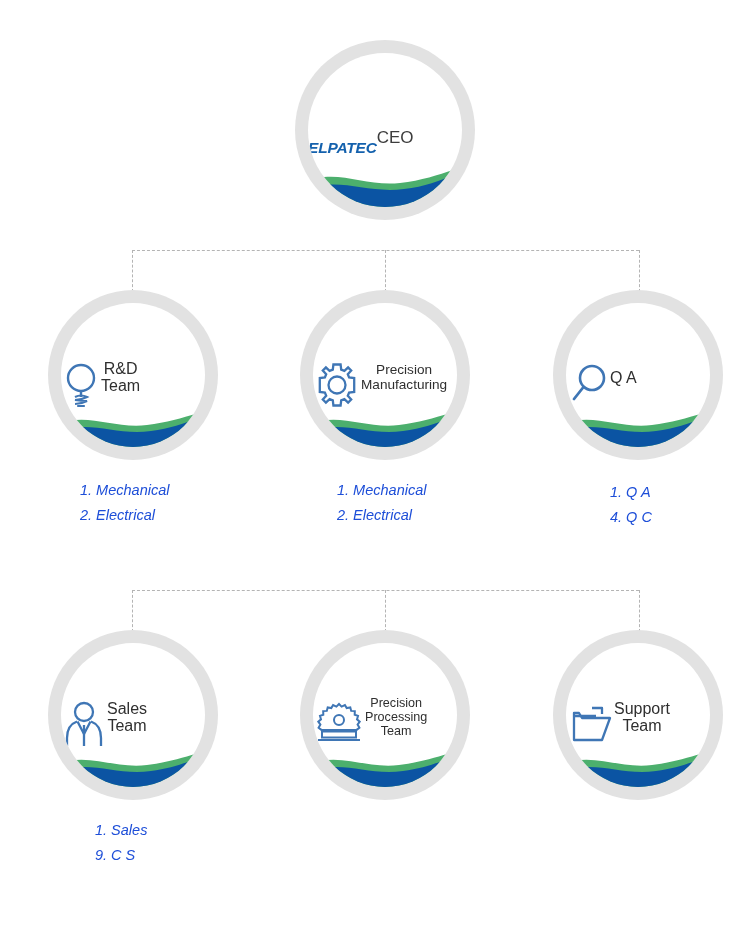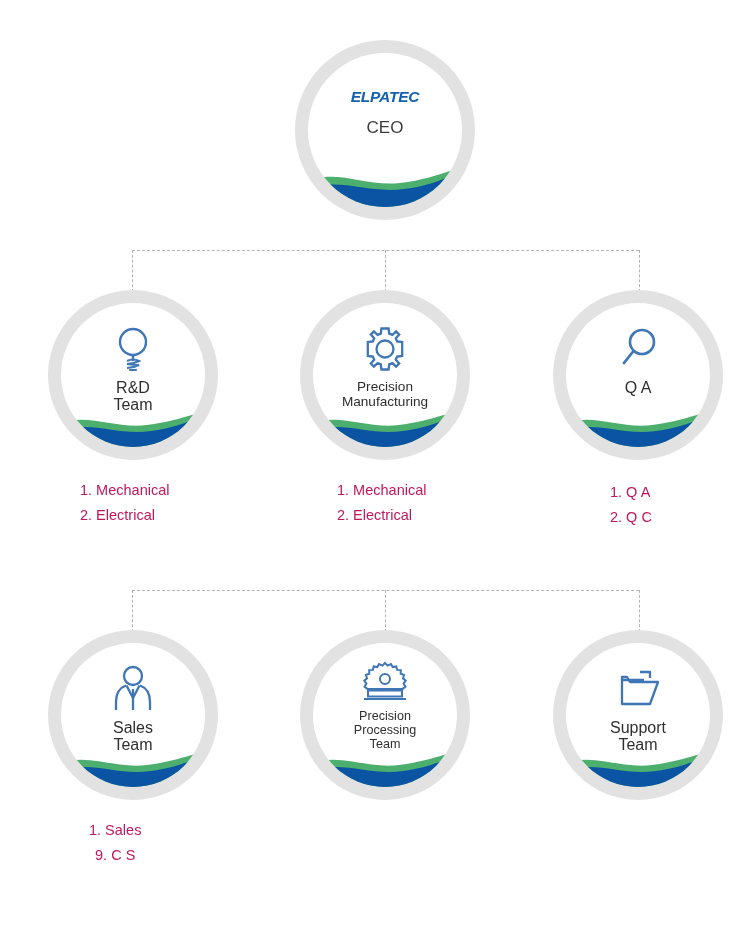--- a/index.html
+++ b/index.html
@@ -31,21 +31,21 @@
     border-radius: 50%;
     background: #e2e2e2;
     overflow: hidden;
   }
   .circle-inner {
     position: absolute;
     border-radius: 50%;
     background: #ffffff;
     overflow: hidden;
     display: flex;
-    flex-direction: column;
+    flex-direction: row;
     align-items: center;
     justify-content: flex-start;
   }
   .wave {
     position: absolute;
     left: 0;
     bottom: 0;
     width: 100%;
     pointer-events: none;
   }
@@ -129,29 +129,30 @@
   .conn-h-2 { left: 132px; top: 590px; width: 507px; }
   .conn-v-2a { left: 132px; top: 590px; height: 42px; }
   .conn-v-2b { left: 385px; top: 590px; height: 42px; }
   .conn-v-2c { left: 639px; top: 590px; height: 42px; }
 
   
   .detail-list {
     position: absolute;
     font-size: 14.5px;
     line-height: 25px;
-    color: #be185d;
+    color: #1d4ed8;
     font-family: "Liberation Sans", sans-serif;
     white-space: nowrap;
+    font-style: italic;
   }
   .detail-list .item { display: block; }
   .d-r1c1 { left: 80px;  top: 478px; }
   .d-r1c2 { left: 337px; top: 478px; }
   .d-r1c3 { left: 610px; top: 480px; }
-  .d-r2c1 { left: 89px;  top: 818px; text-align: center; }
+  .d-r2c1 { left: 95px;  top: 818px; }
   .d-r2c2 { left: 323px; top: 818px; }
   .d-r2c3 { left: 607px; top: 818px; }
 </style>
 </head>
 <body>
 
 <div id="chart-root">
 
   <div class="node ceo-node">
     <div class="circle">
@@ -233,21 +234,21 @@
         <div class="node-title">Q A</div>
         <svg class="wave" viewBox="0 0 144 36" preserveAspectRatio="none" width="144" height="36">
           <path d="M0,12 C28,2 54,18 86,14 C110,11 130,4 144,0 L144,36 L0,36 Z" fill="#4caf6d"></path>
           <path d="M0,20 C30,9 56,25 90,20 C114,17 132,9 144,4 L144,36 L0,36 Z" fill="#0b54a3"></path>
         </svg>
       </div>
     </div>
   </div>
   <div class="detail-list d-r1c3">
     <span class="item">1. Q  A</span>
-    <span class="item">2. Q  C</span>
+    <span class="item">4. Q  C</span>
   </div>
 
   <div class="conn-h conn-h-2"></div>
   <div class="conn-v conn-v-2a"></div>
   <div class="conn-v conn-v-2b"></div>
   <div class="conn-v conn-v-2c"></div>
 
   <div class="node team-node r2c1">
     <div class="circle">
       <div class="circle-inner">

